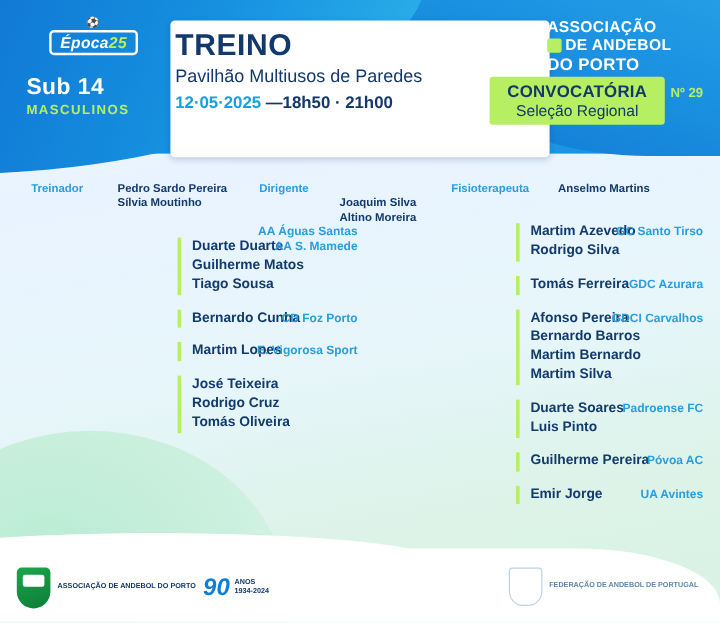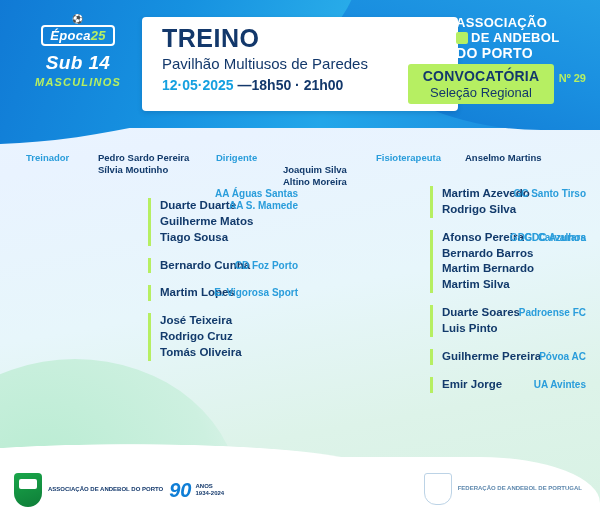--- a/index.html
+++ b/index.html
@@ -45,29 +45,29 @@
   }
   .epoca .ball{
     font-size:9px;letter-spacing:.5px;color:#bfe8ff;margin-bottom:1px;
   }
   .epoca .tag{
     display:inline-block;border:2px solid #ffffff;border-radius:4px;
     padding:1px 7px;font-size:13px;font-weight:bold;font-style:italic;letter-spacing:.3px;
   }
   .epoca .tag .yr{color:#b6ef62;}
   .sub14{
-    position:absolute;left:22px;top:52px;width:112px;text-align:center;font-style:italic;
+    position:absolute;left:22px;top:62px;width:112px;
   }
   .sub14 .t1{color:#ffffff;font-size:19px;font-weight:bold;letter-spacing:.4px;}
   .sub14 .t2{color:#b6ef62;font-size:11px;font-weight:bold;letter-spacing:1.2px;margin-top:2px;}
 
   .card{
-    position:absolute;left:142px;top:17px;width:316px;height:94px;
+    position:absolute;left:142px;top:17px;width:316px;height:114px;
     background:#ffffff;border-radius:4px;box-shadow:0 2px 5px rgba(0,40,90,.18);
-    padding:8px 20px;box-sizing:border-box;
+    padding:8px 4px;box-sizing:border-box;
   }
   .card .title{
     font-size:25px;font-weight:bold;color:#13386b;letter-spacing:.5px;line-height:1.05;
   }
   .card .venue{
     font-size:15px;color:#13386b;margin-top:4px;font-weight:500;
   }
   .card .when{
     margin-top:5px;font-size:14px;font-weight:bold;color:#15a0e0;
   }
@@ -217,20 +217,23 @@
 <div class="col col-right" id="col-right">
     <div class="grp">
       <div class="club">GC Santo Tirso</div>
       <div class="players">
         <div>Martim Azevedo</div>
         <div>Rodrigo Silva</div>
       </div>
     </div>
     <div class="grp">
       <div class="club">GDC Azurara</div>
+      <div class="players">
+        <div>Tomás Ferreira</div>
+      </div>
     </div>
     <div class="grp">
       <div class="club">GDCI Carvalhos</div>
       <div class="players">
         <div>Afonso Pereira</div>
         <div>Bernardo Barros</div>
         <div>Martim Bernardo</div>
         <div>Martim Silva</div>
       </div>
     </div>

